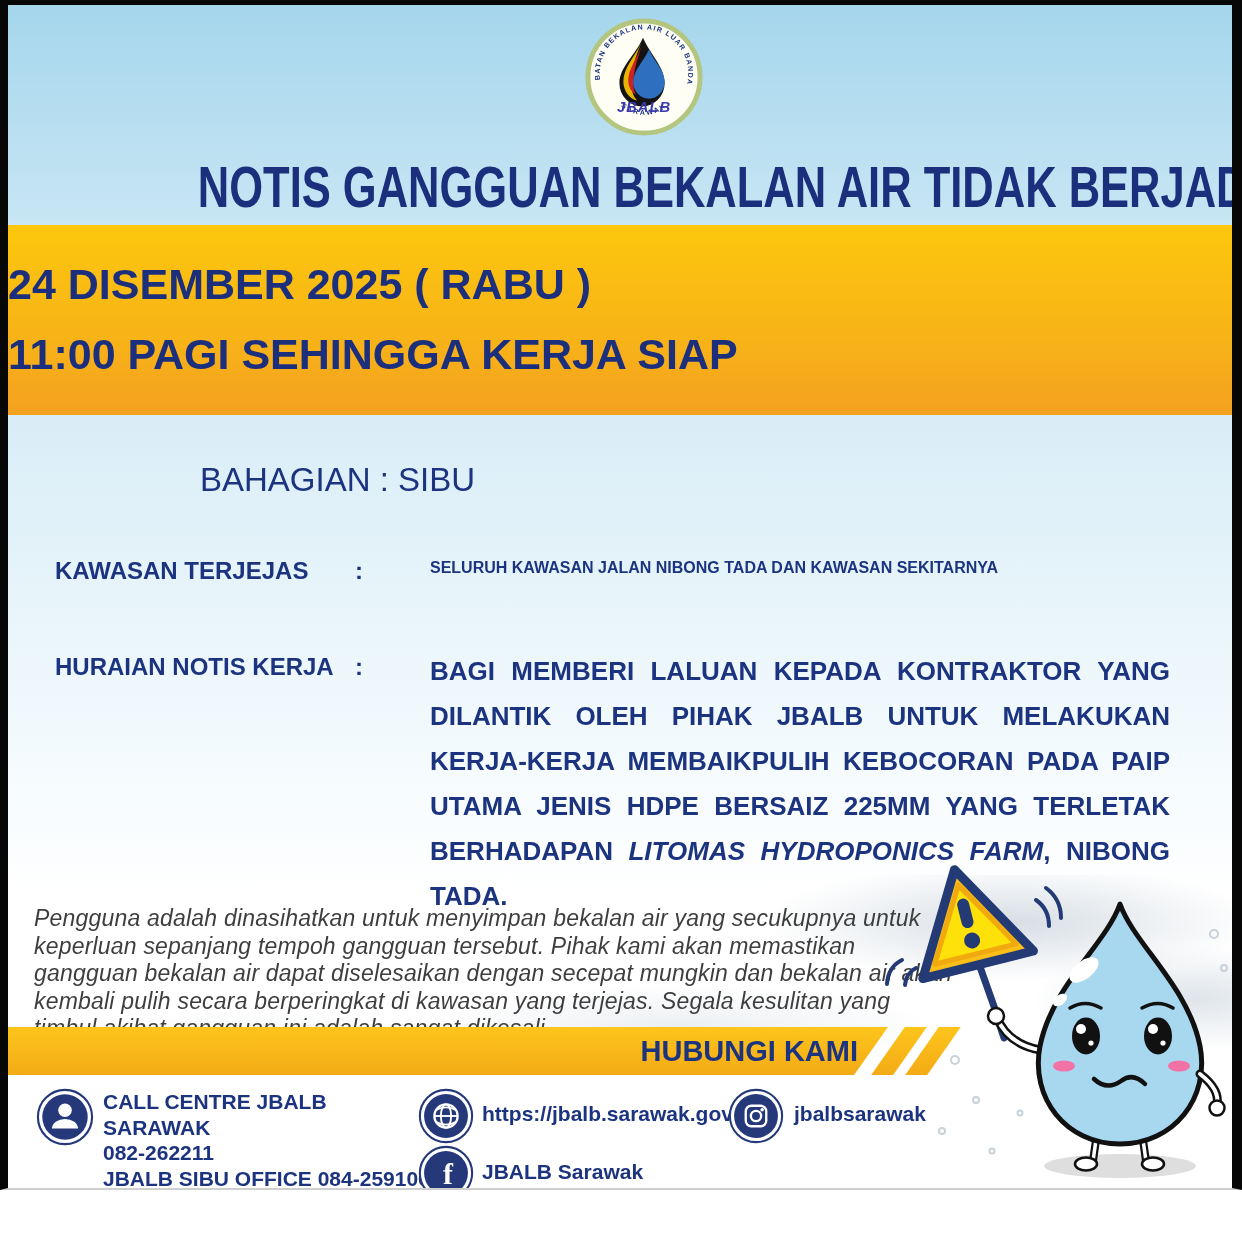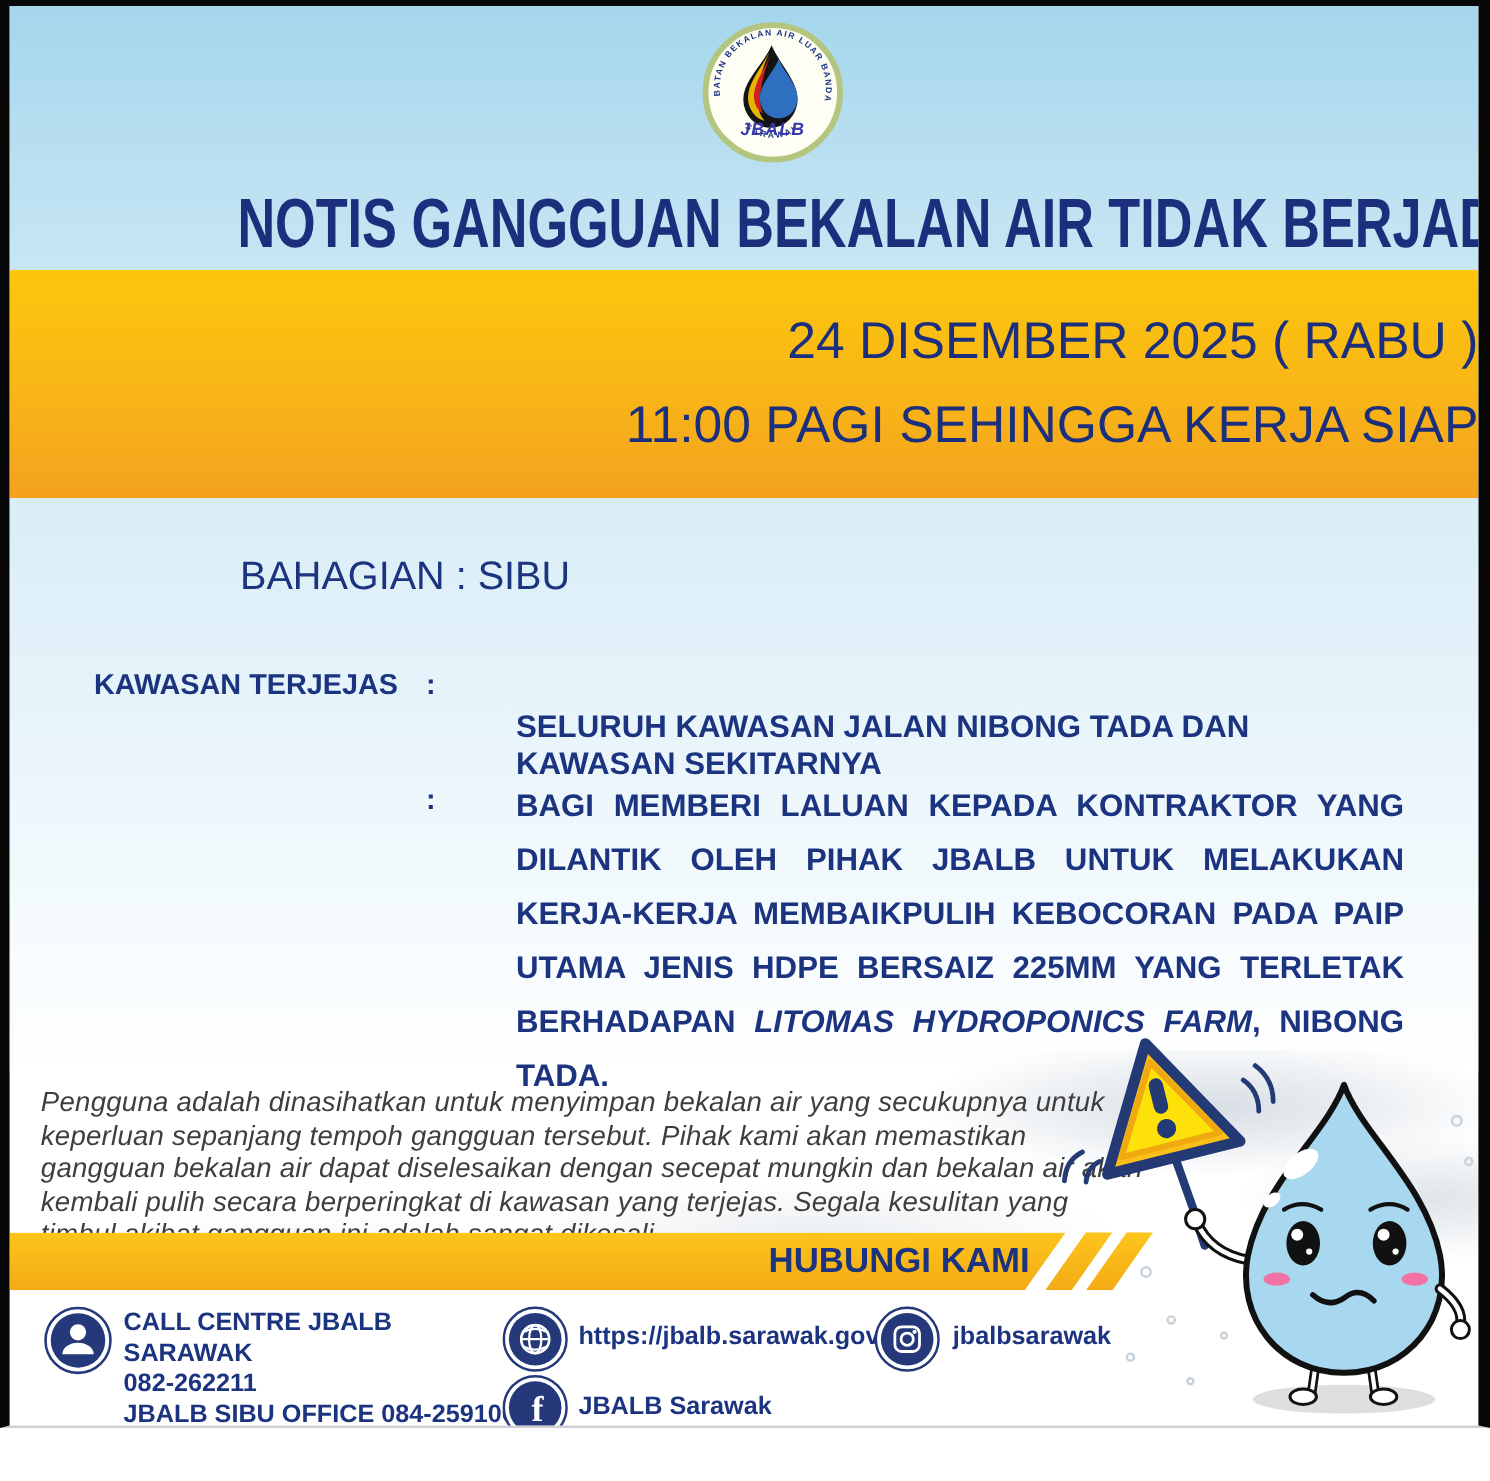--- a/index.html
+++ b/index.html
@@ -30,32 +30,32 @@
       radial-gradient(ellipse 300px 60px at 20% 90%, rgba(170,185,198,.18), transparent 60%),
       radial-gradient(ellipse 250px 80px at 97% 65%, rgba(150,168,185,.30), transparent 65%); }
 
   
   .logo { left:577px; top:12px; width:118px; height:120px; }
   .title-wrap { left:0; top:148px; width:100%; text-align:center; white-space:nowrap; }
   .title { display:inline-block; font-size:58px; font-weight:700; color:#1c2f7d;
            letter-spacing:0px; transform:scaleX(.75); }
 
   
-  .sched { left:0; top:244px; width:100%; text-align:right; color:#1c2f7d;
-           font-weight:400; font-size:43px; line-height:70px; }
+  .sched { left:0; top:244px; width:100%; text-align:left; color:#1c2f7d;
+           font-weight:700; font-size:43px; line-height:70px; }
 
   
   .navy { color:#1c3480; }
   .row-bd { top:455px; font-size:33px; font-weight:400; line-height:40px; }
   .lbl-bahagian { left:192px; }
   .lbl-daerah   { left:652px; }
 
   .field-label { left:47px; width:300px; font-size:24px; font-weight:700; }
   .field-colon { left:347px; font-size:24px; font-weight:700; }
-  .kawasan-value { left:422px; top:585px; width:745px; font-size:26px; font-weight:700; }
+  .kawasan-value { left:422px; top:554px; width:745px; font-size:16px; font-weight:700; }
   .huraian-para  { left:422px; top:644px; width:740px; font-size:26px; font-weight:700;
                    line-height:45px; text-align:justify; text-align-last:left; }
   .huraian-para .it { font-style:italic; }
 
   .advisory { left:26px; top:900px; width:925px; font-size:23px; font-style:italic;
               color:#3e3e3e; line-height:27.5px; z-index:2; letter-spacing:.2px; }
 
   
   .hubungi { left:0; top:1022px; width:880px; height:48px; z-index:3;
              background:linear-gradient(#fdc51c, #f3ab15);
@@ -121,24 +121,25 @@
         <div>24 DISEMBER 2025 ( RABU )</div>
         <div>11:00 PAGI SEHINGGA KERJA SIAP</div>
       </div>
 
       <div class="abs navy row-bd lbl-bahagian">
         <span>BAHAGIAN</span>
         <span>:</span>
         <span>SIBU</span>
       </div>
 
-      <div class="abs navy field-label" style="top:552px;text-align:center;">KAWASAN TERJEJAS</div>
+      <div class="abs navy field-label" style="top:552px;">KAWASAN TERJEJAS</div>
       <div class="abs navy field-colon" style="top:552px;">:</div>
       <div class="abs navy kawasan-value">SELURUH KAWASAN JALAN NIBONG TADA DAN KAWASAN SEKITARNYA</div>
 
+      <div class="abs navy field-label" style="top:648px;">HURAIAN NOTIS KERJA</div>
       <div class="abs navy field-colon" style="top:648px;">:</div>
       <div class="abs navy huraian-para">
         <span>BAGI MEMBERI LALUAN KEPADA KONTRAKTOR YANG DILANTIK OLEH PIHAK JBALB UNTUK MELAKUKAN KERJA-KERJA MEMBAIKPULIH KEBOCORAN PADA PAIP UTAMA JENIS HDPE BERSAIZ 225MM YANG TERLETAK BERHADAPAN </span><span class="it">LITOMAS HYDROPONICS FARM</span><span>, NIBONG TADA.</span>
       </div>
 
       <div class="abs advisory">Pengguna adalah dinasihatkan untuk menyimpan bekalan air yang secukupnya untuk keperluan sepanjang tempoh gangguan tersebut. Pihak kami akan memastikan gangguan bekalan air dapat diselesaikan dengan secepat mungkin dan bekalan air akan kembali pulih secara berperingkat di kawasan yang terjejas. Segala kesulitan yang timbul akibat gangguan ini adalah sangat dikesali.</div>
 
       <div class="abs hubungi">HUBUNGI KAMI</div>
       <div class="abs stripe stripe1"></div>
       <div class="abs stripe stripe2"></div>

